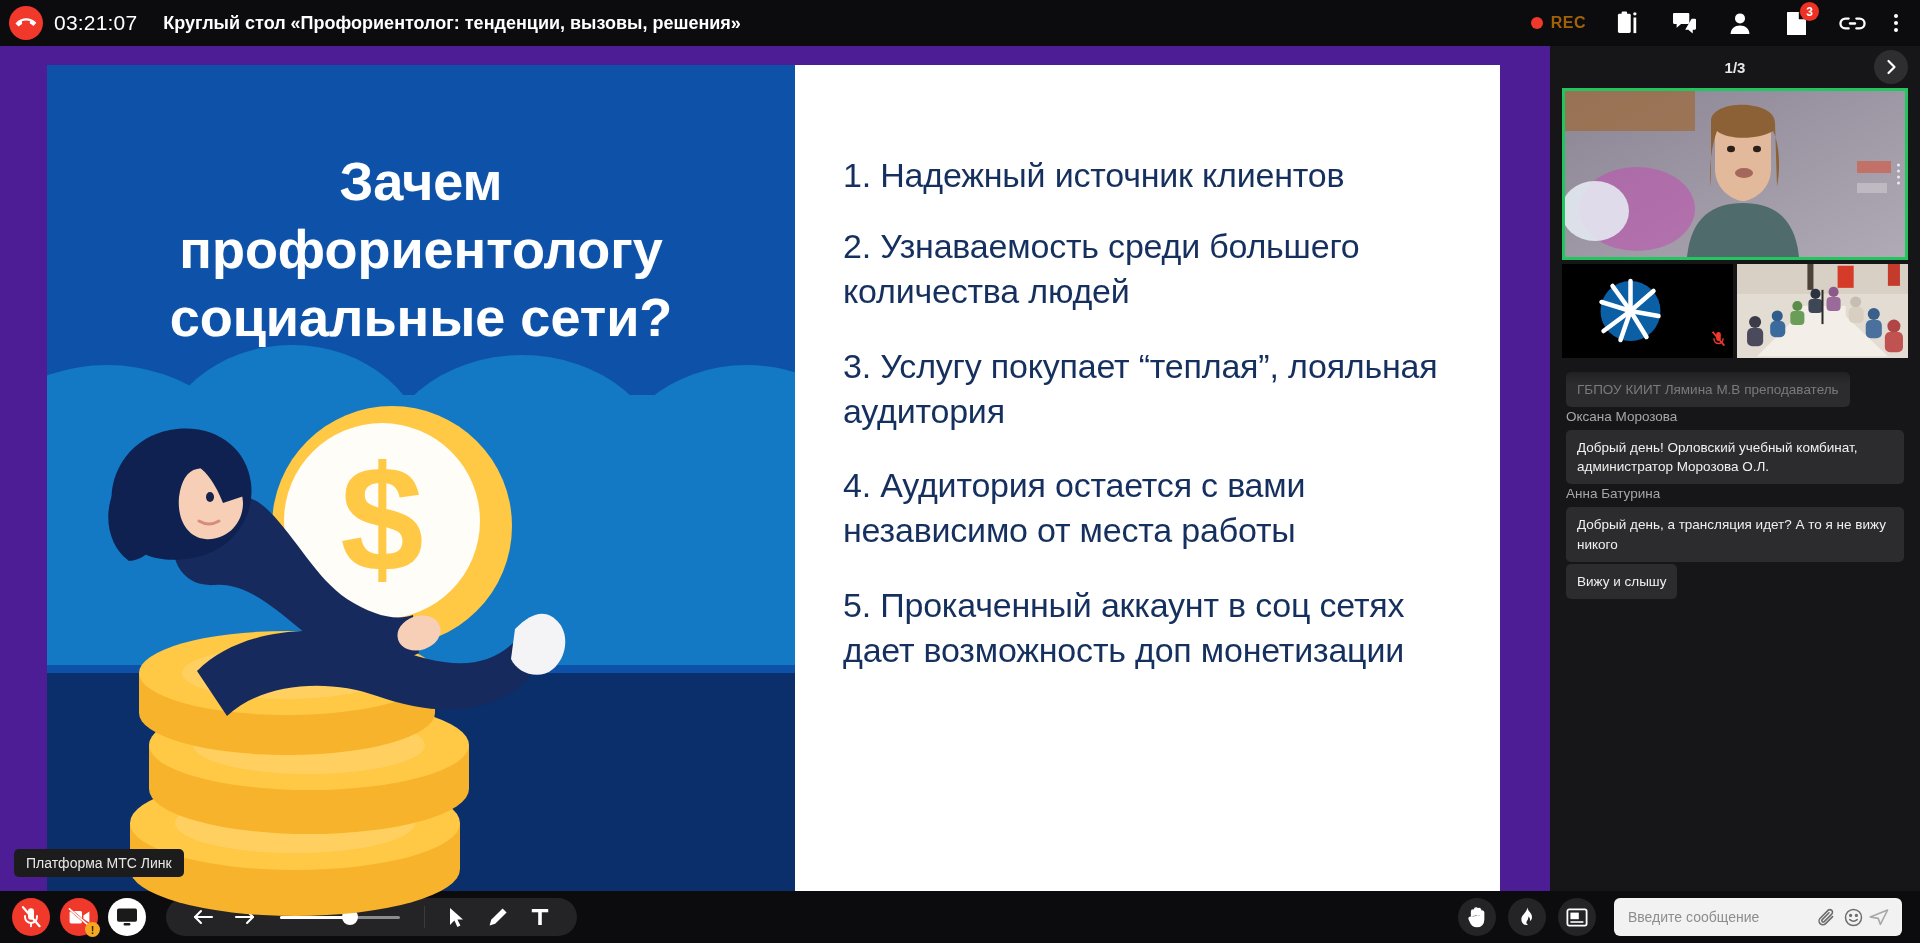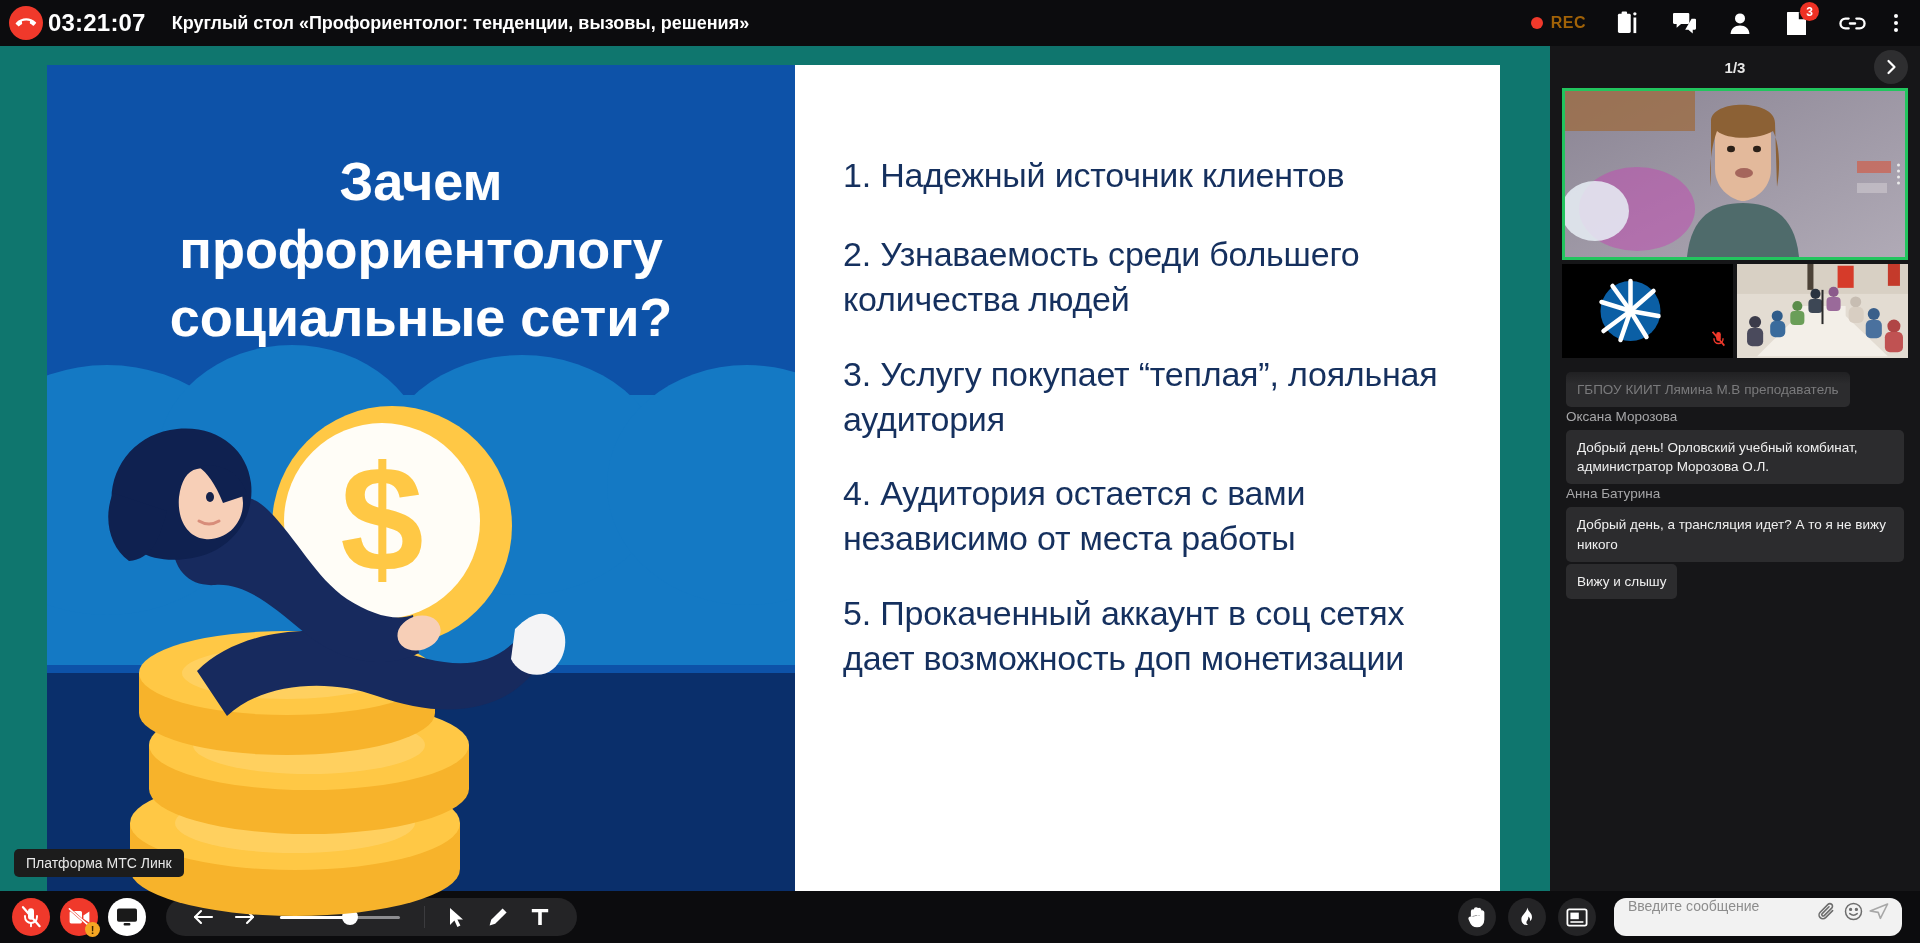--- a/index.html
+++ b/index.html
@@ -17,22 +17,22 @@
     background: #0c0c0e; display: flex; align-items: center;
   }
   .hangup {
     width: 34px; height: 34px; border-radius: 50%;
     background: #f0392b; margin-left: 9px;
     display: flex; align-items: center; justify-content: center;
     cursor: pointer; flex: 0 0 auto;
   }
   .hangup svg { transform: rotate(133deg); }
   .timer {
-    color: #fff; font-size: 24px; font-weight: bold;
-    margin-left: 5px; letter-spacing: 0.2px; white-space: nowrap;
+    color: #fff; font-size: 21px; font-weight: normal;
+    margin-left: 11px; letter-spacing: 0.2px; white-space: nowrap;
   }
   .meet-title {
     color: #fff; font-size: 18px; font-weight: bold;
     margin-left: 26px; white-space: nowrap;
   }
   .top-right {
     margin-left: auto; display: flex; align-items: center; gap: 28px;
     padding-right: 22px; height: 100%;
   }
   .rec { display: flex; align-items: center; gap: 8px; cursor: pointer; }
@@ -45,21 +45,21 @@
     min-width: 19px; height: 19px; border-radius: 10px;
     background: #ef3124; color: #fff; font-size: 12px; font-weight: bold;
     display: flex; align-items: center; justify-content: center; padding: 0 5px;
   }
   .dots-v { display: flex; flex-direction: column; gap: 3px; align-items: center; cursor: pointer; }
   .dots-v i { width: 4px; height: 4px; border-radius: 50%; background: #fff; display: block; }
 
   
   .stage {
     position: absolute; left: 0; top: 46px; width: 1550px; height: 845px;
-    background: #0f766e;
+    background: #4c1d95;
   }
   .slide {
     position: absolute; left: 47px; top: 19px;
     width: 1453px; height: 866px;
     display: flex; overflow: hidden;
   }
   .slide-left {
     width: 748px; height: 100%; position: relative;
     background: #0d52a8; overflow: hidden;
   }
@@ -86,21 +86,21 @@
 
   .slide-right {
     flex: 1; height: 100%; background: #ffffff;
     padding: 88px 44px 0 48px;
   }
   .slide-list { list-style: none; }
   .slide-list li {
     color: #15305e; font-size: 34px; line-height: 1.32;
     margin-bottom: 30px; font-weight: normal; letter-spacing: -0.2px;
   }
-  .slide-list li:first-child { margin-bottom: 34px; }
+  .slide-list li:first-child { margin-bottom: 26px; }
 
   .platform-badge {
     position: absolute; left: 14px; bottom: 14px; z-index: 20;
     background: #1c1c1c; color: #e8e8e8;
     font-size: 14px; padding: 6px 12px; border-radius: 5px;
     white-space: nowrap;
   }
 
   
   .bottombar {
@@ -147,22 +147,22 @@
 
   .bottom-right {
     margin-left: auto; display: flex; align-items: center; gap: 12px;
     padding-right: 18px;
   }
   .grey-circ {
     width: 38px; height: 38px; border-radius: 50%; background: #242426;
     display: flex; align-items: center; justify-content: center; cursor: pointer;
   }
   .msg-box {
-    width: 288px; height: 38px; background: #f2f2f2; border-radius: 12px;
-    display: flex; align-items: flex-start; padding: 0 10px 0 14px; margin-left: 6px;
+    width: 288px; height: 38px; background: #f2f2f2; border-radius: 6px;
+    display: flex; align-items: center; padding: 0 10px 0 14px; margin-left: 6px;
   }
   .msg-input {
     flex: 1; border: none; outline: none; background: transparent;
     font-family: "Liberation Sans", sans-serif; font-size: 14px; color: #333;
   }
   .msg-input::placeholder { color: #8d8d8d; }
   .msg-icon { width: 26px; height: 26px; display: flex; align-items: center;
               justify-content: center; cursor: pointer; }
 
   

